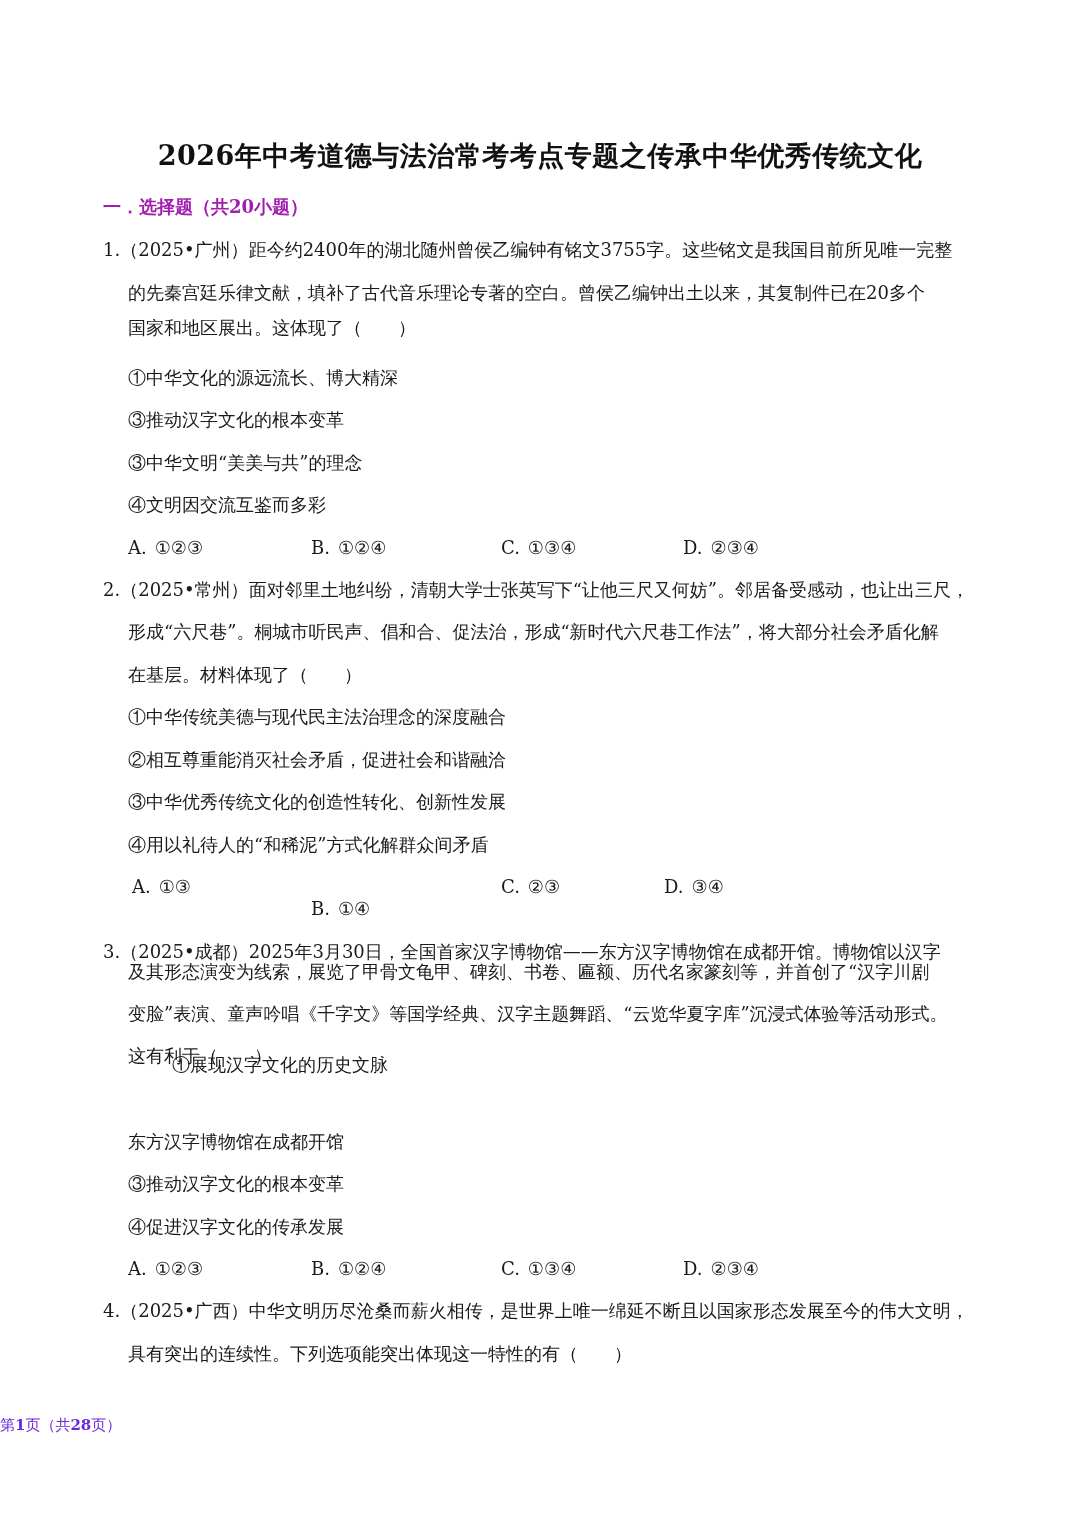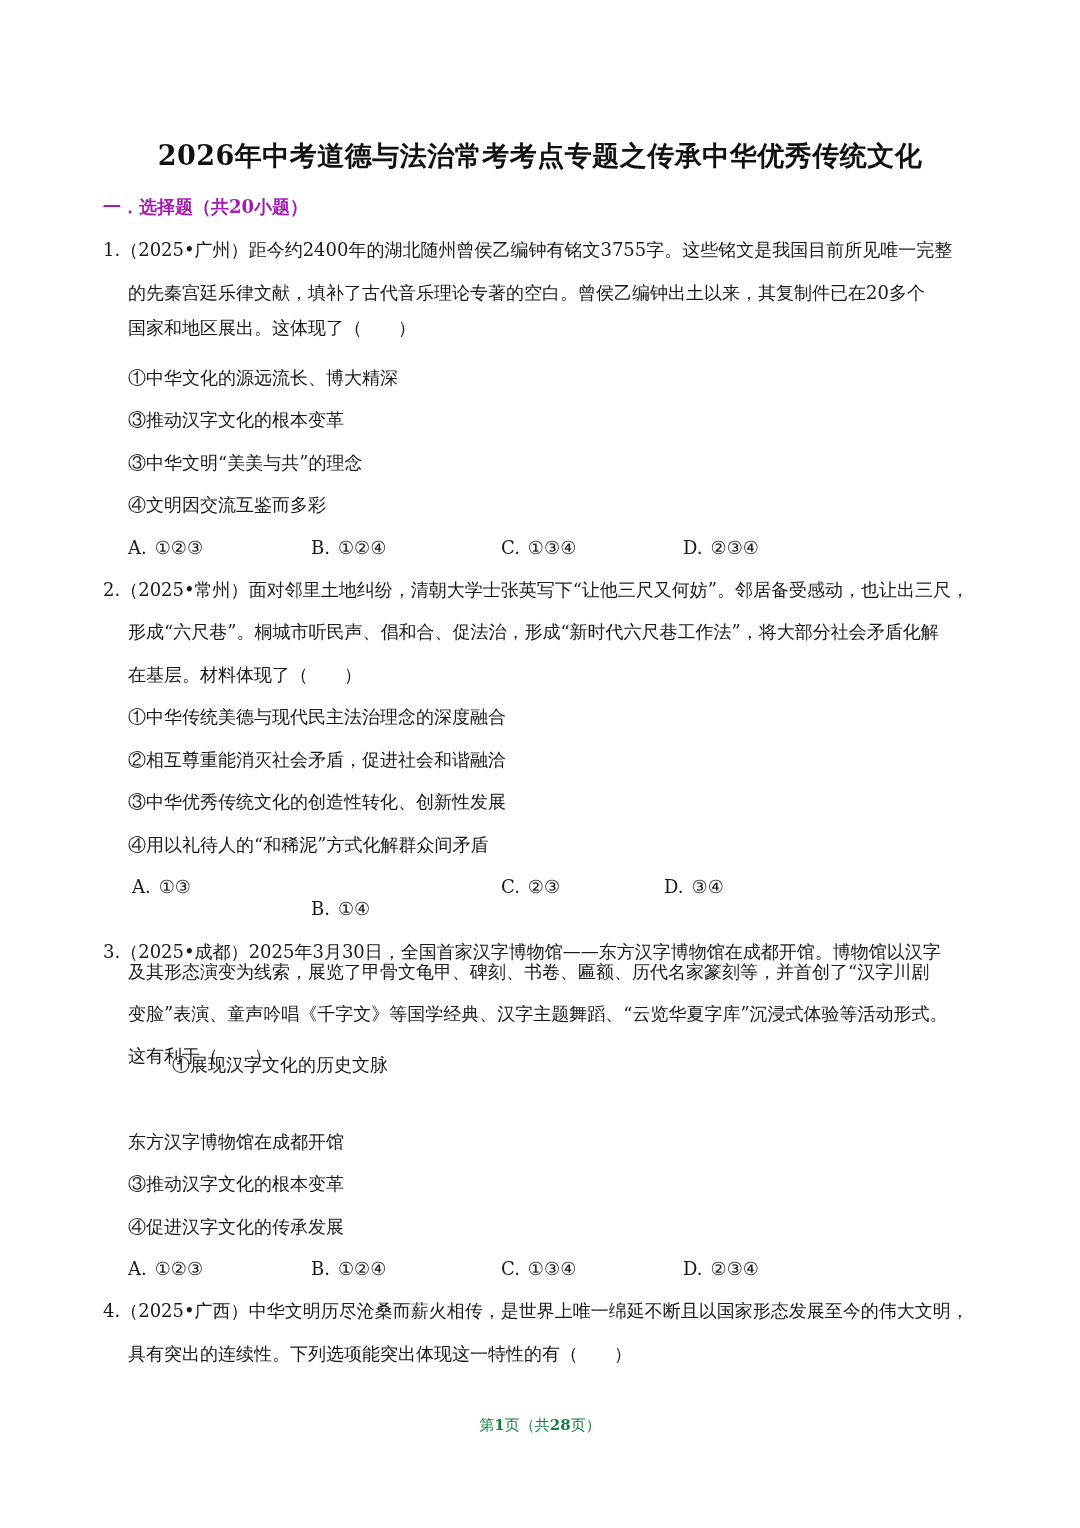--- a/index.html
+++ b/index.html
@@ -60,23 +60,22 @@
       position: absolute;
       top: 0;
       white-space: nowrap;
     }
     .choice .letter { margin-right: 8px; }
     .footer {
       position: absolute;
       top: 1416px;
       left: 0;
       width: 1080px;
-      text-align: center;
       font-size: 15px;
-      color: #15803d;
+      color: #6d28d9;
     }
     .footer b { font-weight: bold; }
   </style>
 </head>
 <body>
 
 <div class="page">
 
   <div class="title">2026年中考道德与法治常考考点专题之传承中华优秀传统文化</div>
 

